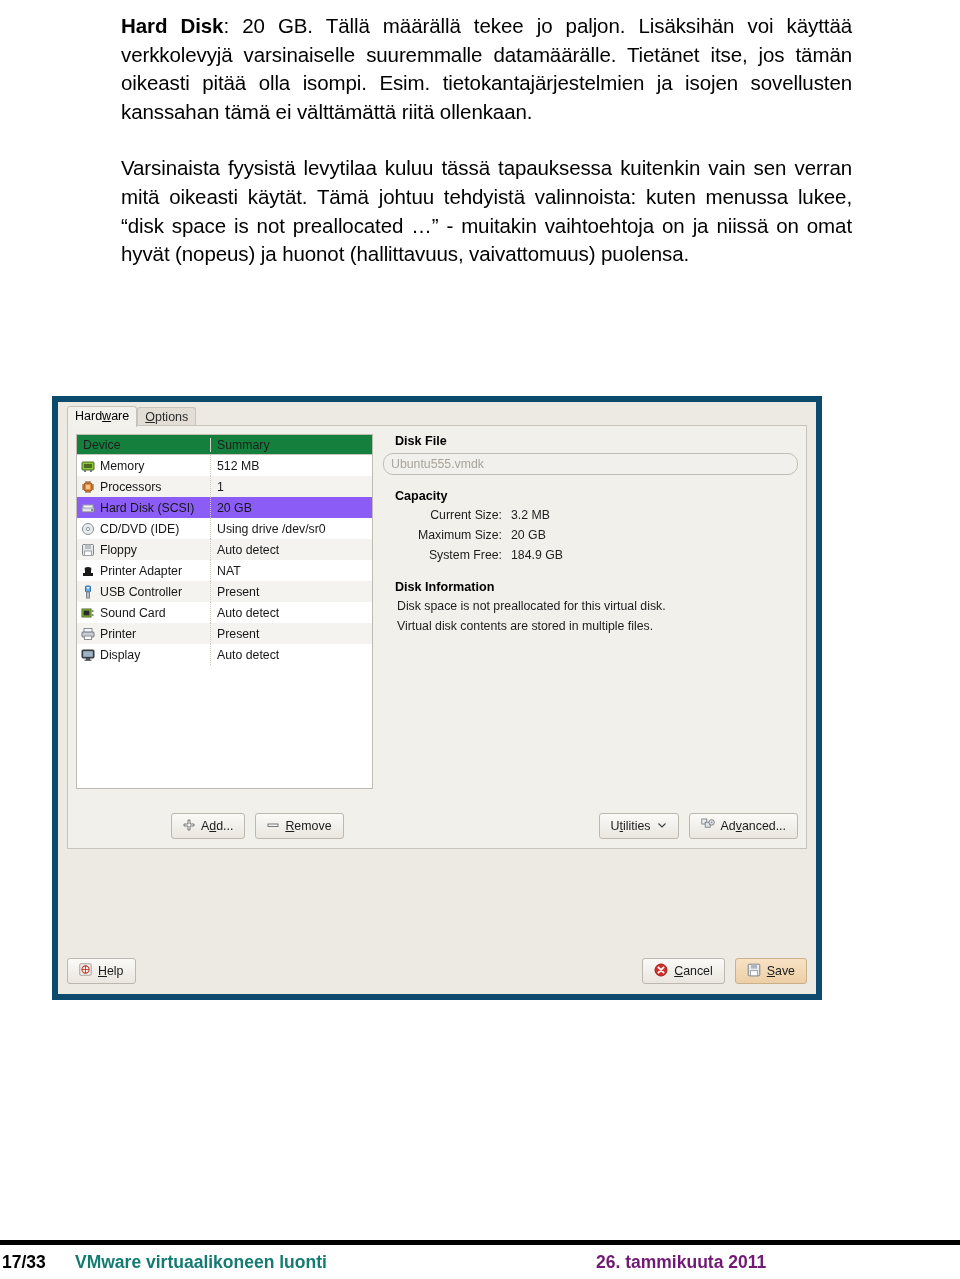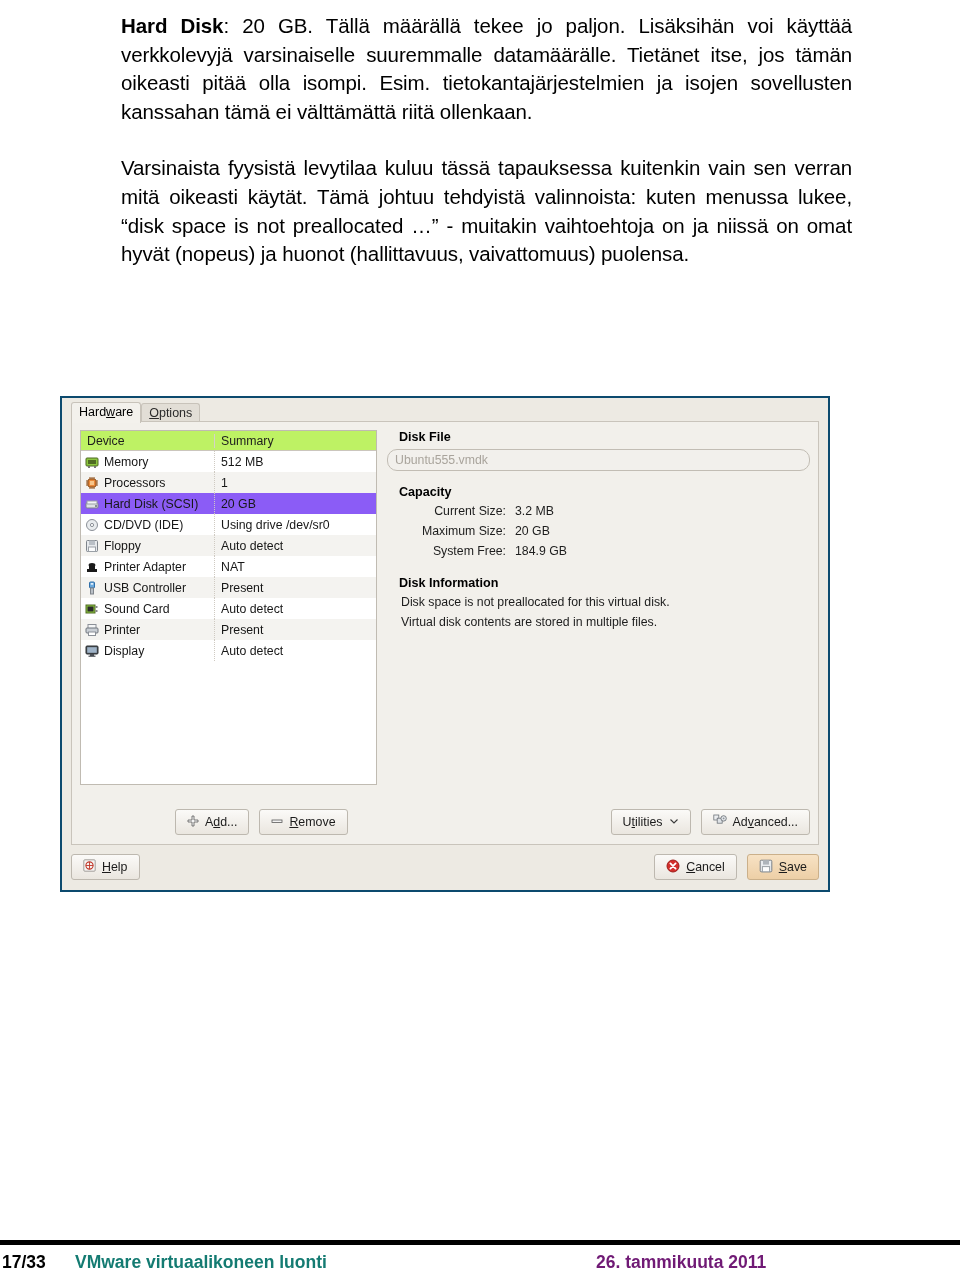--- a/index.html
+++ b/index.html
@@ -29,26 +29,26 @@
     text-align: justify;
     margin: 8px;
     letter-spacing: -0.1px;
   }
   .para.second { margin-top: 28px; }
   .para b { font-weight: bold; }
 
   
   .dialog {
     position: absolute;
-    left: 60px;
+    left: 52px;
     top: 396px;
     width: 770px;
-    height: 496px;
+    height: 604px;
     background: #edeae3;
-    border: 2px solid #0c4a6e;
+    border: 6px solid #0c4a6e;
     box-sizing: border-box;
   }
 
   .tabstrip {
     position: absolute;
     left: 9px;
     top: 5px;
     height: 19px;
     display: flex;
     align-items: flex-end;
@@ -92,21 +92,21 @@
     width: 297px;
     height: 355px;
     background: #ffffff;
     border: 1px solid #c0bbb2;
     box-sizing: border-box;
     overflow: hidden;
   }
   .devhead {
     display: flex;
     height: 19px;
-    background: #bef264;
+    background: #15803d;
     border-bottom: 1px solid #cbc6bd;
     font-size: 12.3px;
     color: #1d1d1d;
     align-items: center;
   }
   .devhead .c1 { width: 134px; padding-left: 6px; box-sizing: border-box; border-right: 1px solid #d6d1c8;}
   .devhead .c2 { flex: 1; padding-left: 6px; box-sizing: border-box;}
   .devrow {
     display: flex;
     height: 21px;

